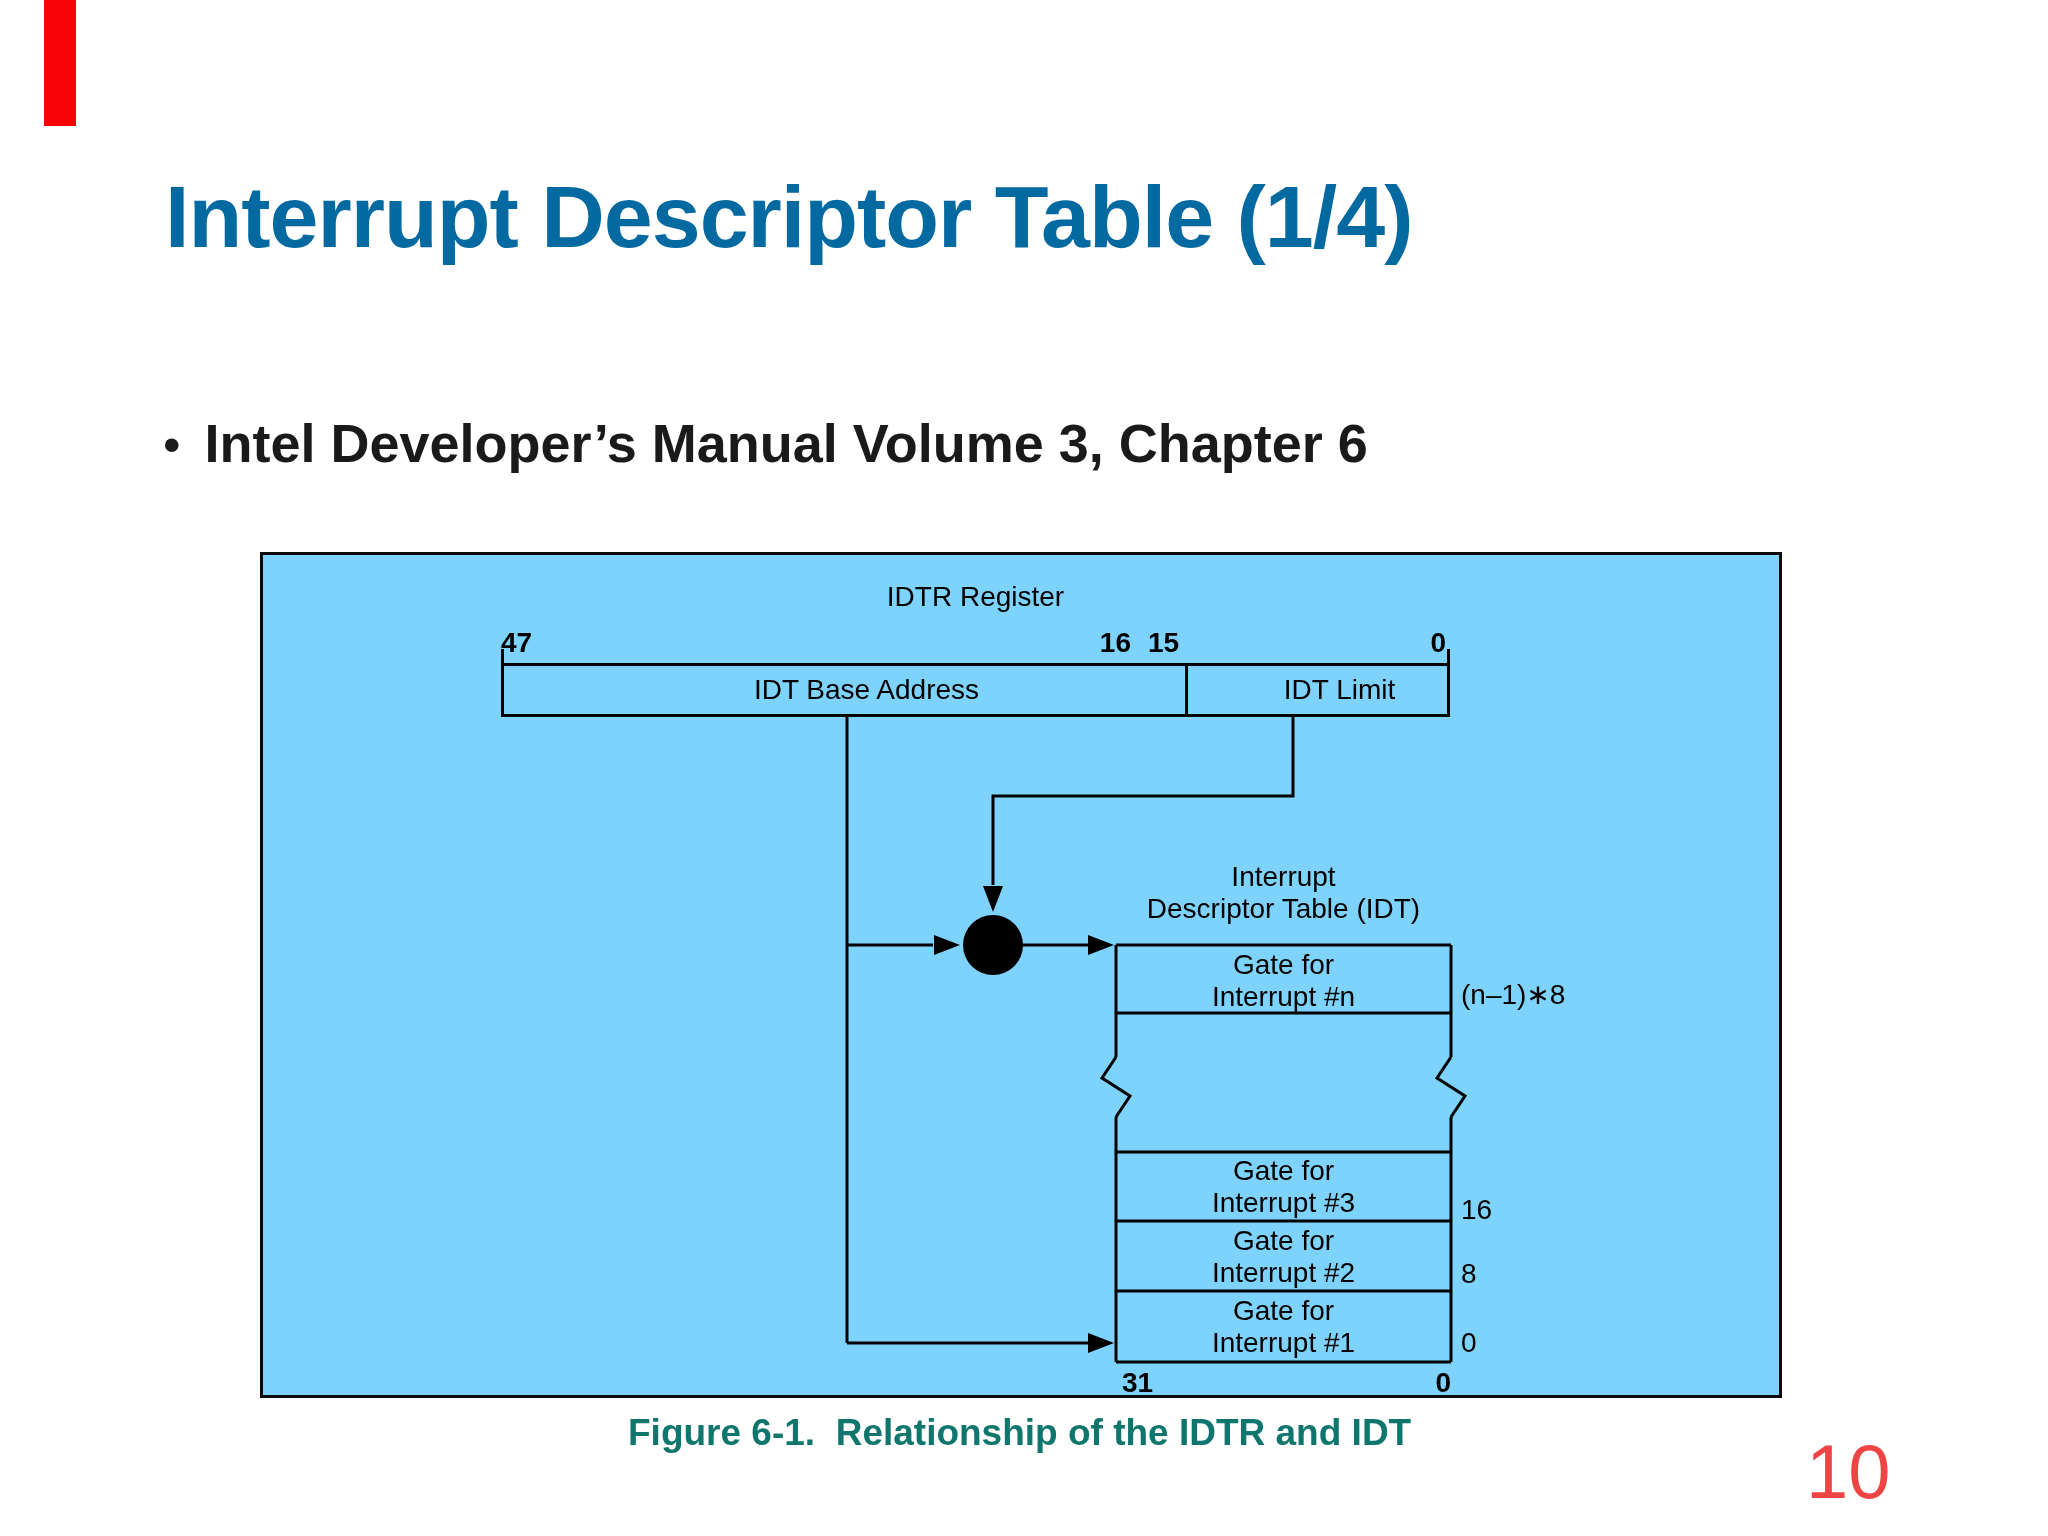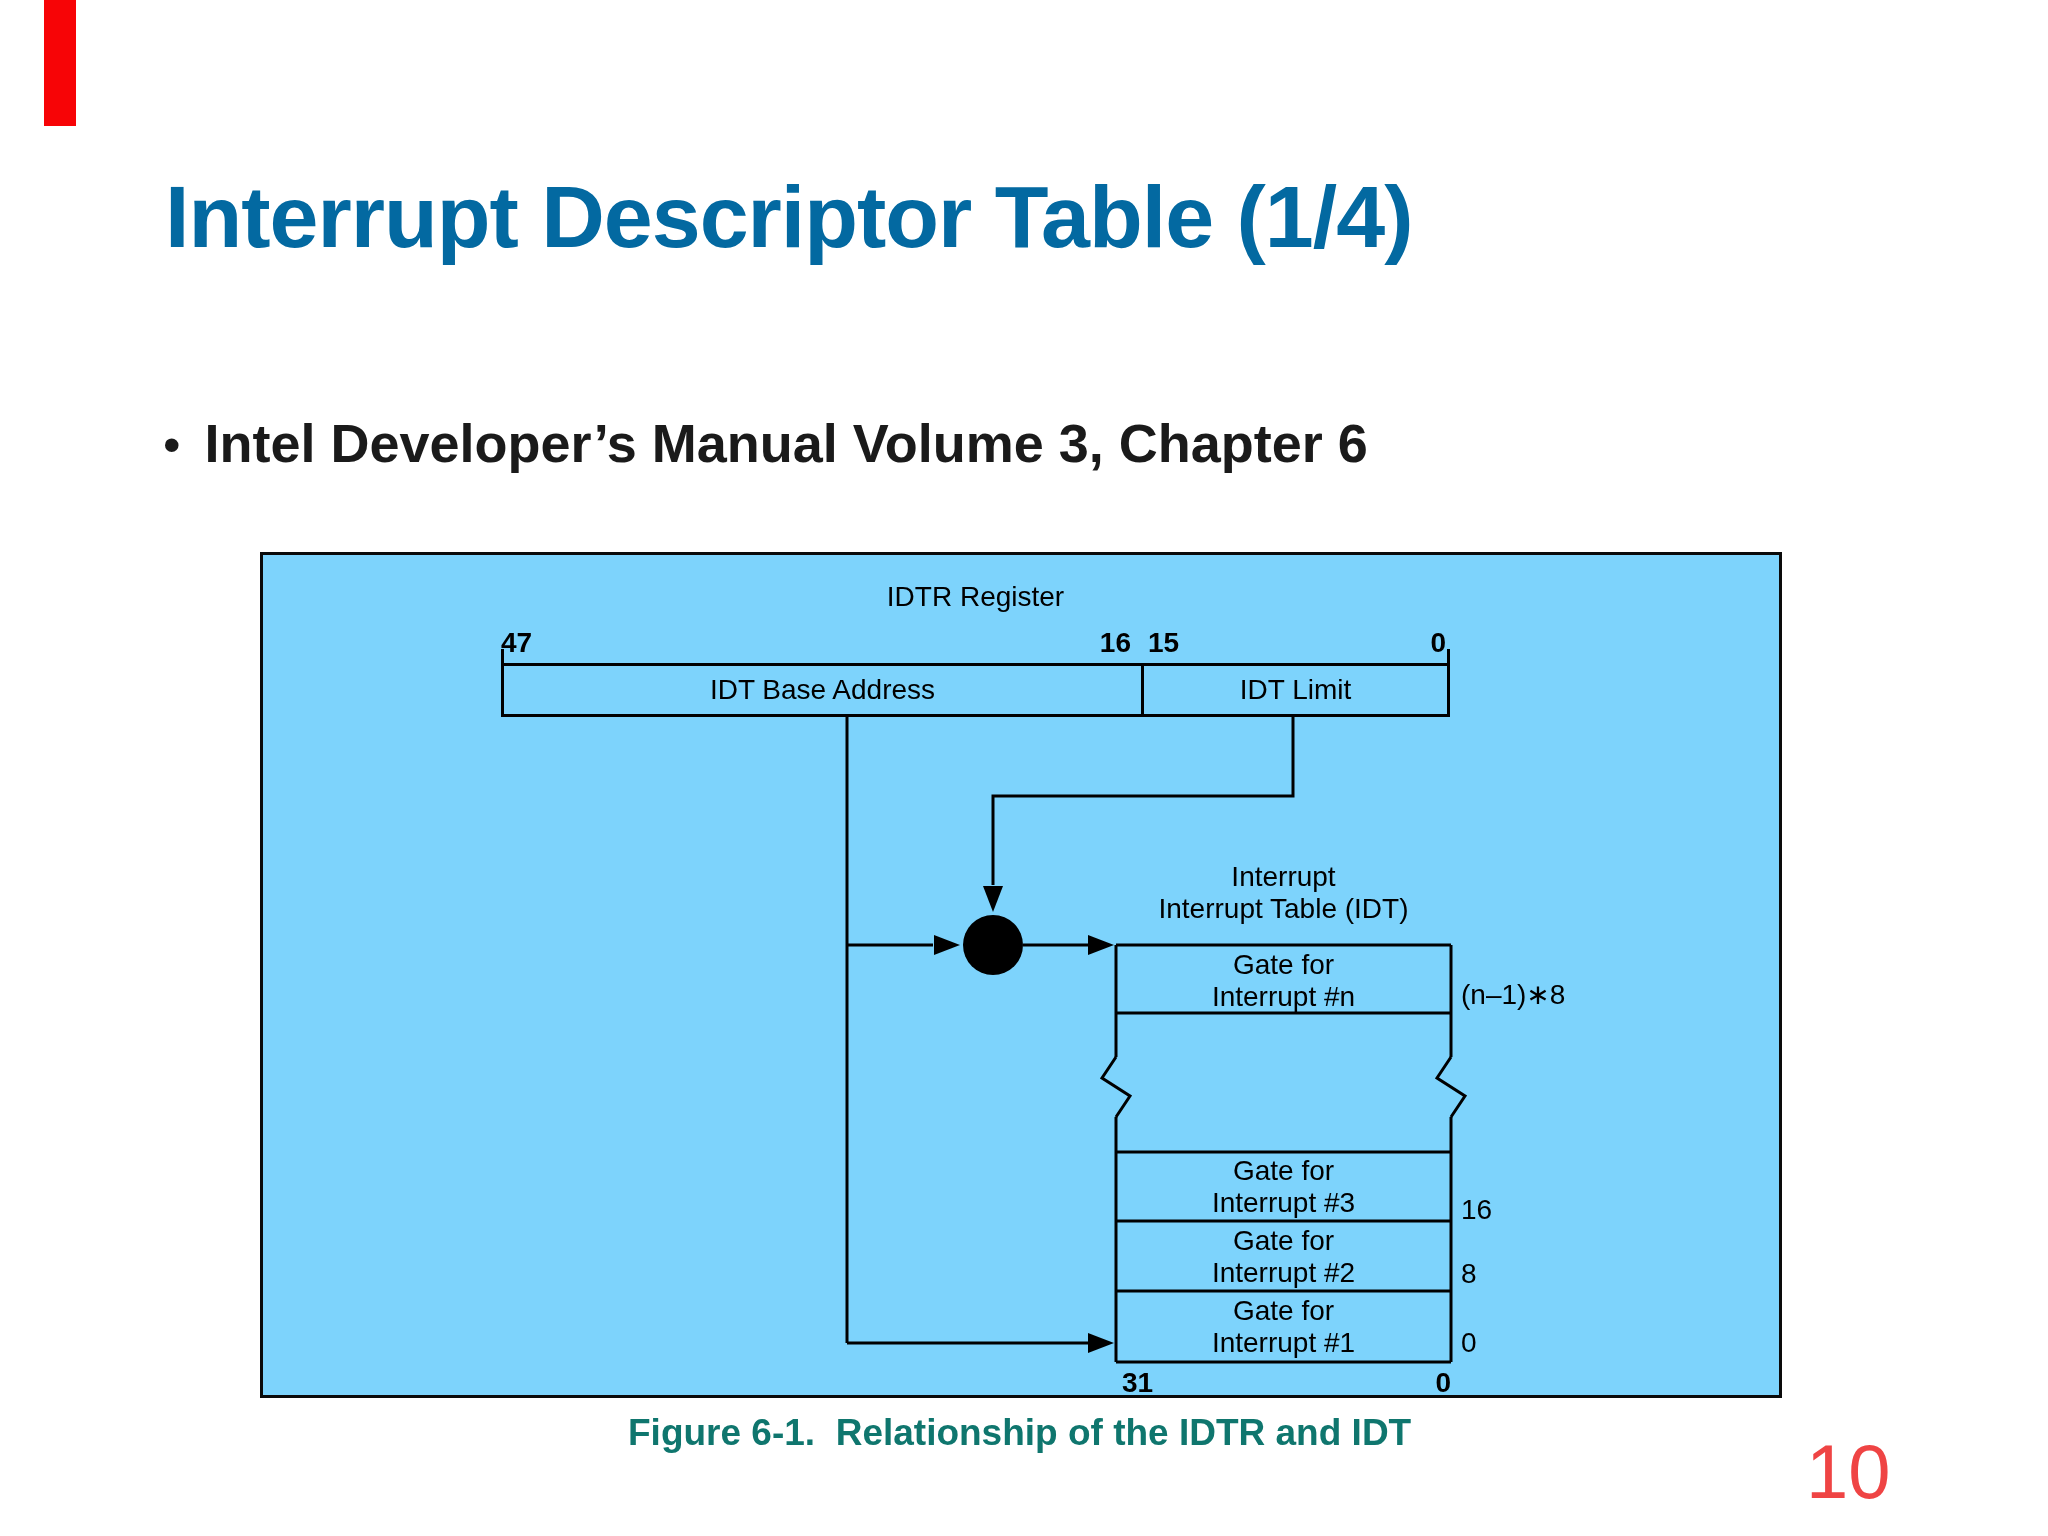--- a/index.html
+++ b/index.html
@@ -26,21 +26,21 @@
 
   .idtr-title{left:238px;top:26px;width:949px;text-align:center;font-size:30px;}
   .bit-47{left:238px;top:72px;}
   .bit-16{left:238px;top:72px;width:630px;text-align:right;}
   .bit-15{left:885px;top:72px;}
   .bit-0{left:883px;top:72px;width:300px;text-align:right;}
 
   .reg-box{left:238px;top:108px;width:949px;height:54px;border:3px solid #000;
            box-sizing:border-box;display:flex;}
   .reg-cell{display:flex;align-items:center;justify-content:center;
-            font-size:28px;height:100%;}
+            font-size:28px;height:100%;margin-left:44px;}
   .reg-base{width:640px;border-right:3px solid #000;box-sizing:border-box;}
   .reg-limit{flex:1;}
   .tick{position:absolute;width:3px;height:14px;background:#000;}
   .tick-l{left:238px;top:94px;}
   .tick-r{left:1184px;top:94px;}
 
   .idt-header{left:853px;top:306px;width:335px;text-align:center;
               font-size:30px;line-height:34px;}
   .row-label{left:853px;width:335px;text-align:center;font-size:28px;line-height:31px;}
   .row-n{top:394px;} .row-3{top:600px;} .row-2{top:670px;} .row-1{top:740px;}
@@ -106,21 +106,21 @@
   <div class="tick tick-l"></div>
   <div class="tick tick-r"></div>
 
   <div class="abs reg-box" style="position:absolute;">
     <div class="reg-cell reg-base">IDT Base Address</div>
     <div class="reg-cell reg-limit">IDT Limit</div>
   </div>
 
   <div class="lbl ctr idt-header">
     <div>Interrupt</div>
-    <div>Interrupt Table (IDT)</div>
+    <div>Descriptor Table (IDT)</div>
   </div>
 
   <div class="lbl ctr row-label row-n">
     <div>Gate for</div>
     <div>Interrupt #n</div>
   </div>
   <div class="lbl ctr row-label row-3">
     <div>Gate for</div>
     <div>Interrupt #3</div>
   </div>

